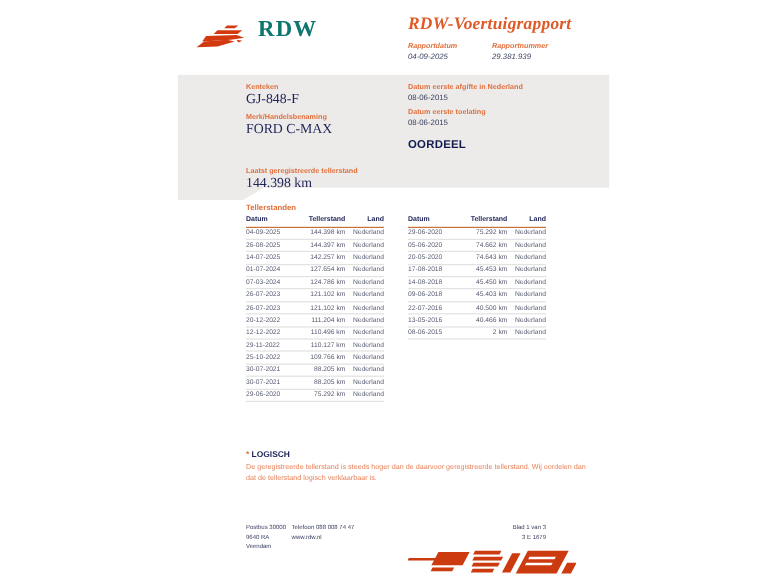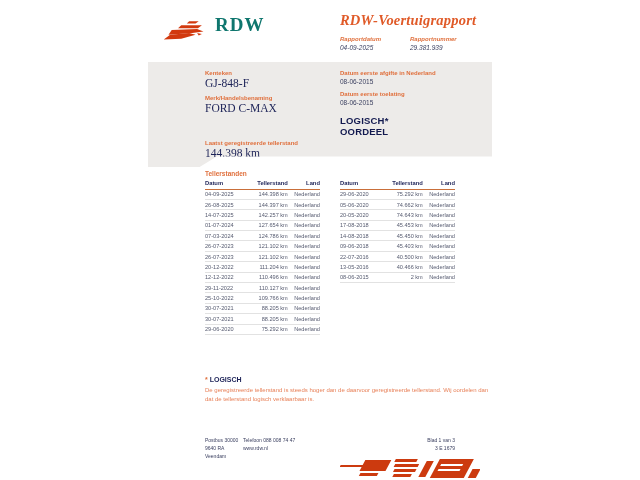--- a/index.html
+++ b/index.html
@@ -15,21 +15,21 @@
   #report-head{left:340px;top:12px;width:160px;font-style:italic;}
   #report-title{font-family:"Liberation Serif",serif;font-weight:bold;font-size:14.5px;
                 color:#e05a28;letter-spacing:.2px;}
   .meta-row{display:flex;margin-top:7px;}
   .meta-col{width:56px;margin-right:14px;}
   .meta-label{font-size:6px;font-weight:bold;color:#e0703d;}
   .meta-value{font-size:6.5px;color:#3c4161;margin-top:2px;}
 
   
   #vehicle-box{left:148px;top:62px;width:344px;height:105px;background:#edebe9;
-               clip-path:polygon(0 0,100% 0,100% 90%,20% 90%,15% 100%,0 100%);}
+               clip-path:polygon(0 0,100% 0,100% 90%,20% 90%,15% 100%,0 100%);padding-left:16px;}
   .vb-label{font-size:6px;font-weight:bold;color:#e0703d;}
   .vb-serif{font-family:"Liberation Serif",serif;font-size:11.5px;color:#1c2257;margin-top:1px;}
   .vb-small{font-size:6.5px;color:#3c4161;margin-top:2px;}
   #vb-left{position:absolute;left:57px;top:8px;width:130px;}
   #vb-right{position:absolute;left:192px;top:8px;width:150px;}
   .vb-gap{height:6px;}
   #oordeel{margin-top:9px;font-weight:bold;font-size:9.5px;line-height:11px;
            color:#12194f;letter-spacing:.2px;}
   #nap-logo{position:absolute;left:250px;top:53px;width:42px;height:17px;}
   #nap-yellow{position:absolute;left:4px;top:6px;width:34px;height:8px;background:#f7c600;}
@@ -106,21 +106,20 @@
     <div class="vb-label">Laatst geregistreerde tellerstand</div>
     <div class="vb-serif">144.398 km</div>
   </div>
   <div id="vb-right">
     <div class="vb-label">Datum eerste afgifte in Nederland</div>
     <div class="vb-small">08-06-2015</div>
     <div class="vb-gap"></div>
     <div class="vb-label">Datum eerste toelating</div>
     <div class="vb-small">08-06-2015</div>
     <div id="oordeel">
-      <div>LOGISCH*</div>
       <div>OORDEEL</div>
     </div>
     <div id="nap-logo">
       <div id="nap-yellow"></div>
       <div class="nap-sq" style="left:0;">N</div>
       <div class="nap-sq" style="left:9px;">A</div>
       <div class="nap-sq" style="left:18px;">P</div>
       <div id="nap-check">✓</div>
     </div>
   </div>

